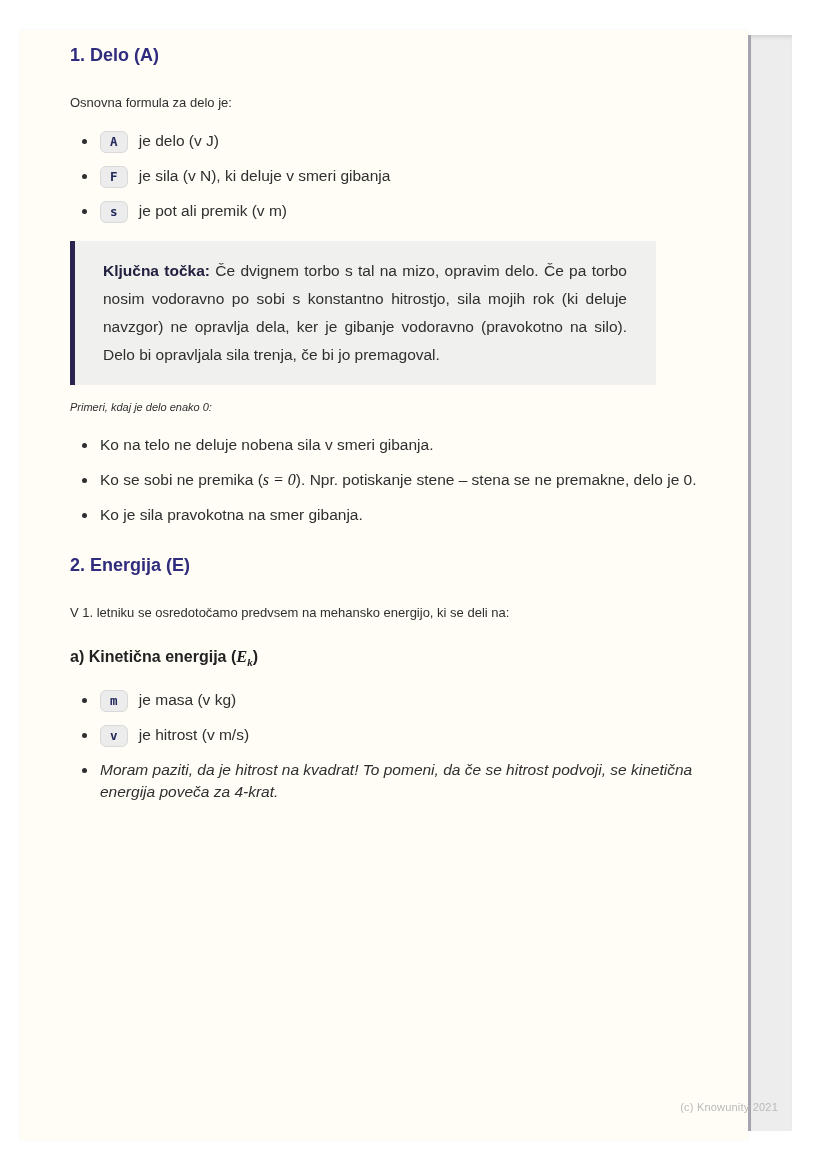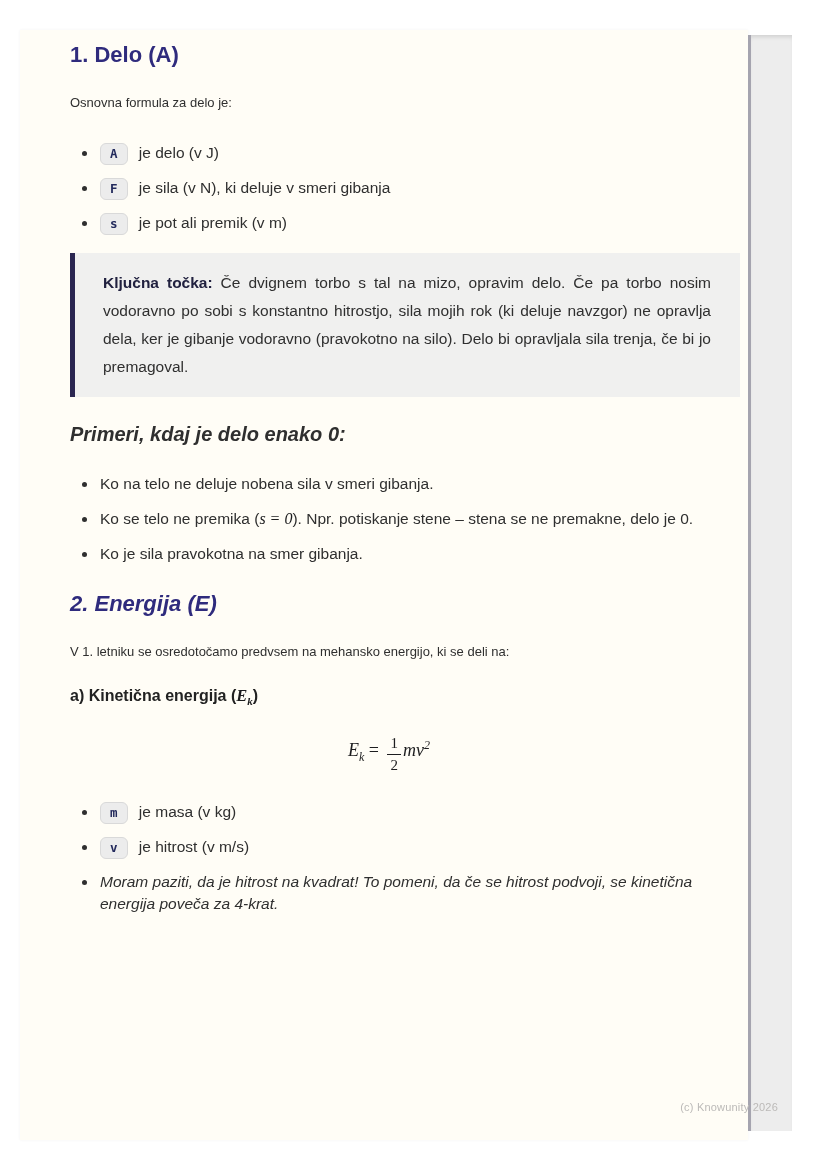--- a/index.html
+++ b/index.html
@@ -28,50 +28,50 @@
     background:var(--next-page-bg);
     border-left:3px solid var(--next-page-edge);
     box-shadow:inset 0 4px 4px -2px rgba(0,0,0,0.12);
     z-index:1;
   }
   .watermark{
     position:absolute; top:1101px; right:50px; z-index:2;
     font-size:11px; color:var(--watermark-text); letter-spacing:.2px;
   }
   h1,h2{
-    color:var(--heading); font-size:22px; font-weight:700; line-height:26px;
+    color:var(--heading); font-size:18px; font-weight:700; line-height:26px;
   }
-  h2{margin-top:26px;font-style:italic;}
+  h2{margin-top:26px;}
   .intro-p{margin-top:24px; font-size:13px; line-height:22px;}
   .formula-block{
     margin:26px 0 30px; text-align:center;
     font-family:"Liberation Serif","DejaVu Serif",serif;
     font-size:17.5px; color:var(--math-text);
   }
   .formula-block .mi{font-style:italic;}
-  ul{list-style:disc; padding-left:28px; margin-top:28px;}
+  ul{list-style:disc; padding-left:28px; margin-top:16px;}
   li{font-size:15.5px; line-height:22px; margin-bottom:13px; padding-left:2px;}
   li.badge-li{margin-bottom:12px;}
   .code-badge{
     display:inline-block; background:var(--badge-bg); border:1px solid var(--badge-border);
     border-radius:6px; padding:2px 9px 3px; margin-right:7px;
     font-family:"DejaVu Sans Mono","Liberation Mono",monospace;
     font-size:12.5px; font-weight:700; color:var(--badge-text); line-height:15px;
   }
   .callout{
-    margin-top:18px; width:670px;
+    margin-top:18px; width:586px;
     background:var(--callout-bg);
     border-left:5px solid var(--callout-border);
     border-radius:0;
     padding:16px 29px 16px 28px;
     font-size:15.5px; line-height:28px; text-align:justify;
   }
   .callout b{color:#21213f;}
   .examples-intro{
-    margin-top:26px; font-style:italic; font-size:20px; line-height:22px;font-weight:bold;
+    margin-top:11px; font-style:italic; font-size:11px; line-height:22px;
   }
   .serif-math{
     font-family:"Liberation Serif","DejaVu Serif",serif;
     font-style:italic; font-size:16px; color:var(--math-text);
   }
   .subheading{margin-top:22px; font-size:16px; font-weight:700; line-height:22px; color:#222;}
   .subheading .serif-math{font-size:16.5px;}
   sub{font-size:11px;}
   .formula2{
     margin:24px 0 28px; text-align:center;
@@ -118,51 +118,48 @@
     <b>Ključna točka:</b><span> Če dvignem torbo s tal na mizo, opravim delo. Če pa torbo nosim vodoravno po sobi s konstantno hitrostjo, sila mojih rok (ki deluje navzgor) ne opravlja dela, ker je gibanje vodoravno (pravokotno na silo). Delo bi opravljala sila trenja, če bi jo premagoval.</span>
   </div>
 
   <p class="examples-intro">Primeri, kdaj je delo enako 0:</p>
 
   <ul>
     <li>
       <span>Ko na telo ne deluje nobena sila v smeri gibanja.</span>
     </li>
     <li>
-      <span>Ko se telo ne premika (</span><span class="serif-math">s = 0</span><span>). Npr. potiskanje stene – stena se ne premakne, delo je 0.</span>
+      <span>Ko se sobi ne premika (</span><span class="serif-math">s = 0</span><span>). Npr. potiskanje stene – stena se ne premakne, delo je 0.</span>
     </li>
     <li>
       <span>Ko je sila pravokotna na smer gibanja.</span>
     </li>
   </ul>
 
   <h2>2. Energija (E)</h2>
 
   <p class="intro-p">V 1. letniku se osredotočamo predvsem na mehansko energijo, ki se deli na:</p>
 
   <p class="subheading">
     <span>a) Kinetična energija (</span><span class="serif-math"><span>E</span><sub>k</sub></span><span>)</span>
   </p>
 
 
-  <div class="formula2">
-    <span class="mi">E</span><sub>k</sub><span> = </span><span class="frac"><span class="num">1</span><span class="den">2</span></span><span class="mi">mv</span><sup>2</sup>
-  </div>
 
   <ul>
     <li class="badge-li">
       <span class="code-badge">m</span>
       <span>je masa (v kg)</span>
     </li>
     <li class="badge-li">
       <span class="code-badge">v</span>
       <span>je hitrost (v m/s)</span>
     </li>
     <li class="note-li">
       <span>Moram paziti, da je hitrost na kvadrat! To pomeni, da če se hitrost podvoji, se kinetična energija poveča za 4-krat.</span>
     </li>
   </ul>
 
 </div>
 
 <div class="next-page-strip"></div>
 
-<div class="watermark">(c) Knowunity 2026</div>
+<div class="watermark">(c) Knowunity 2021</div>
 
 </body></html>

